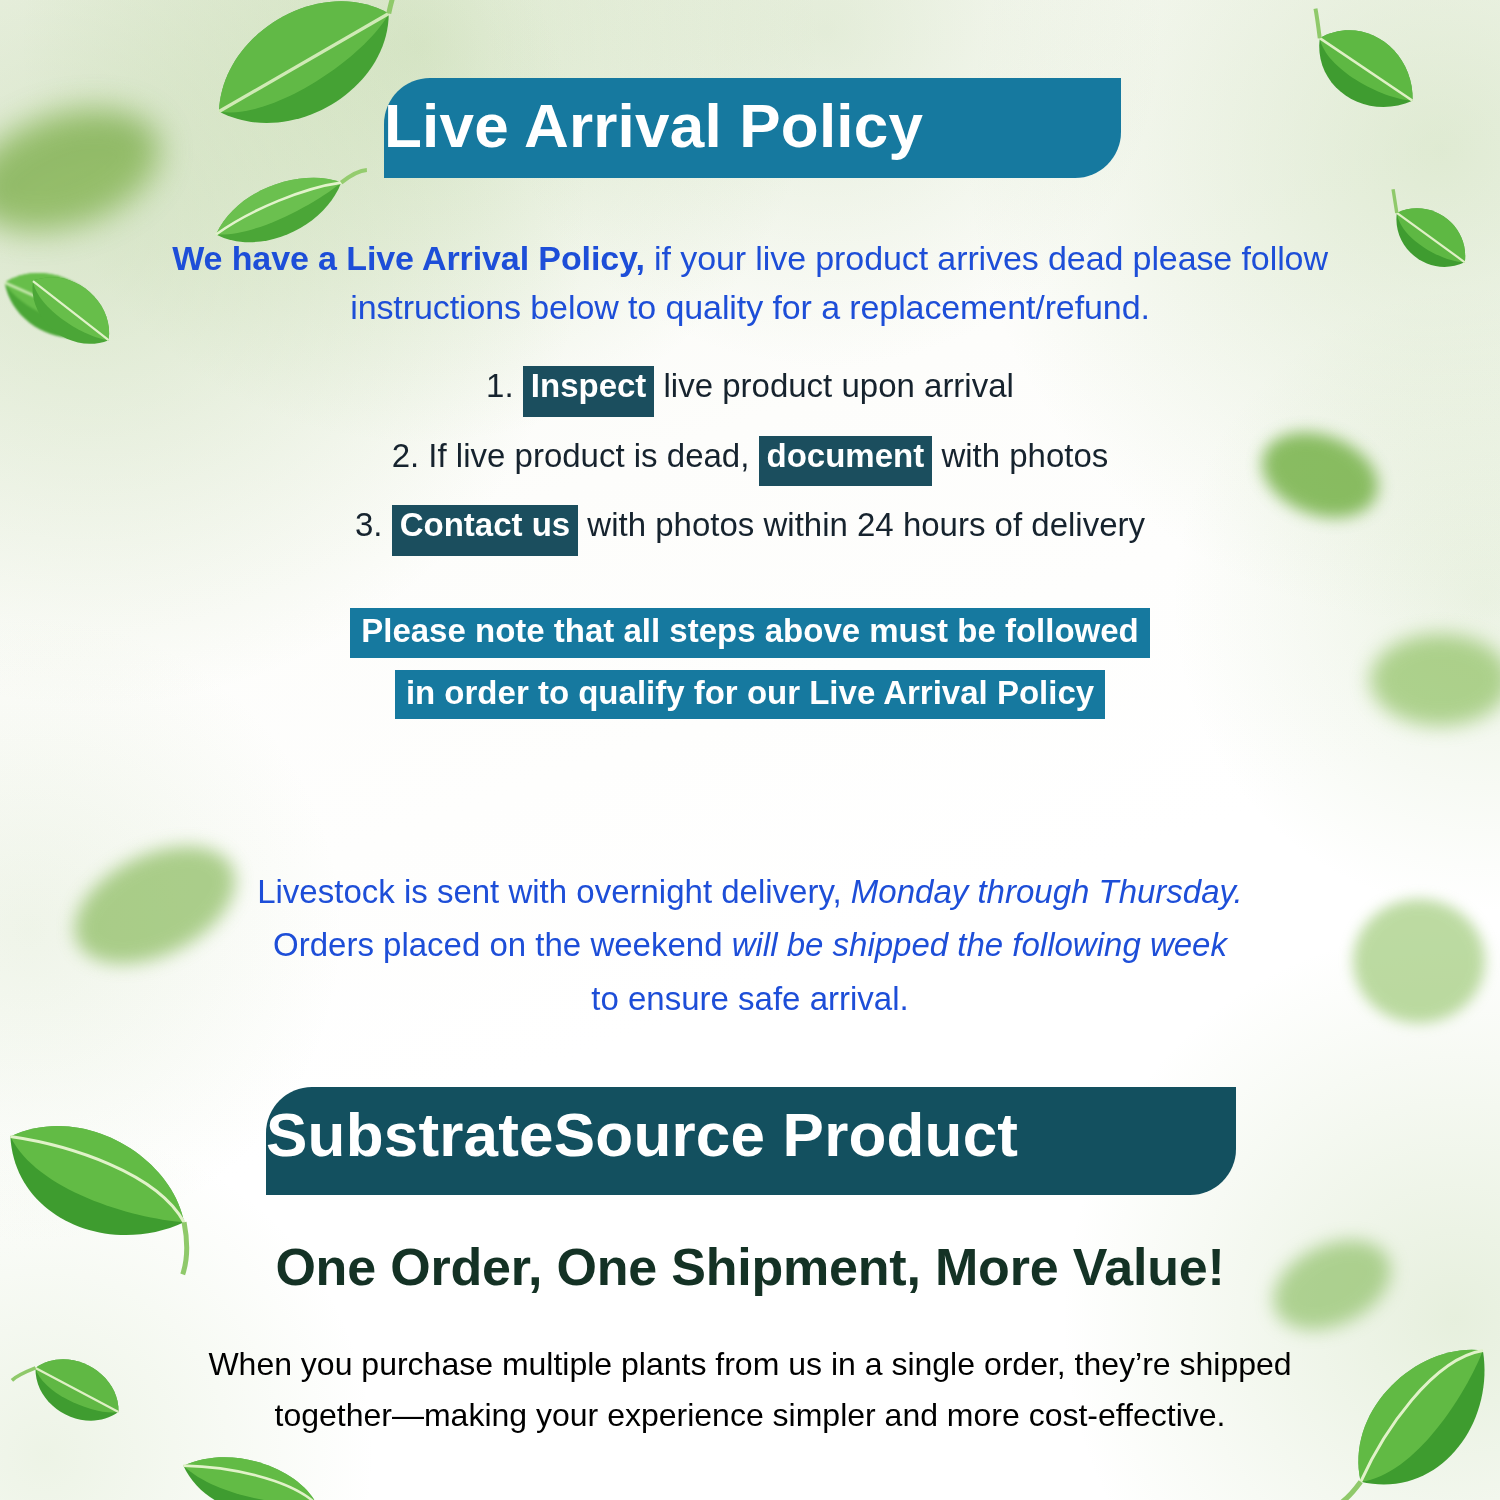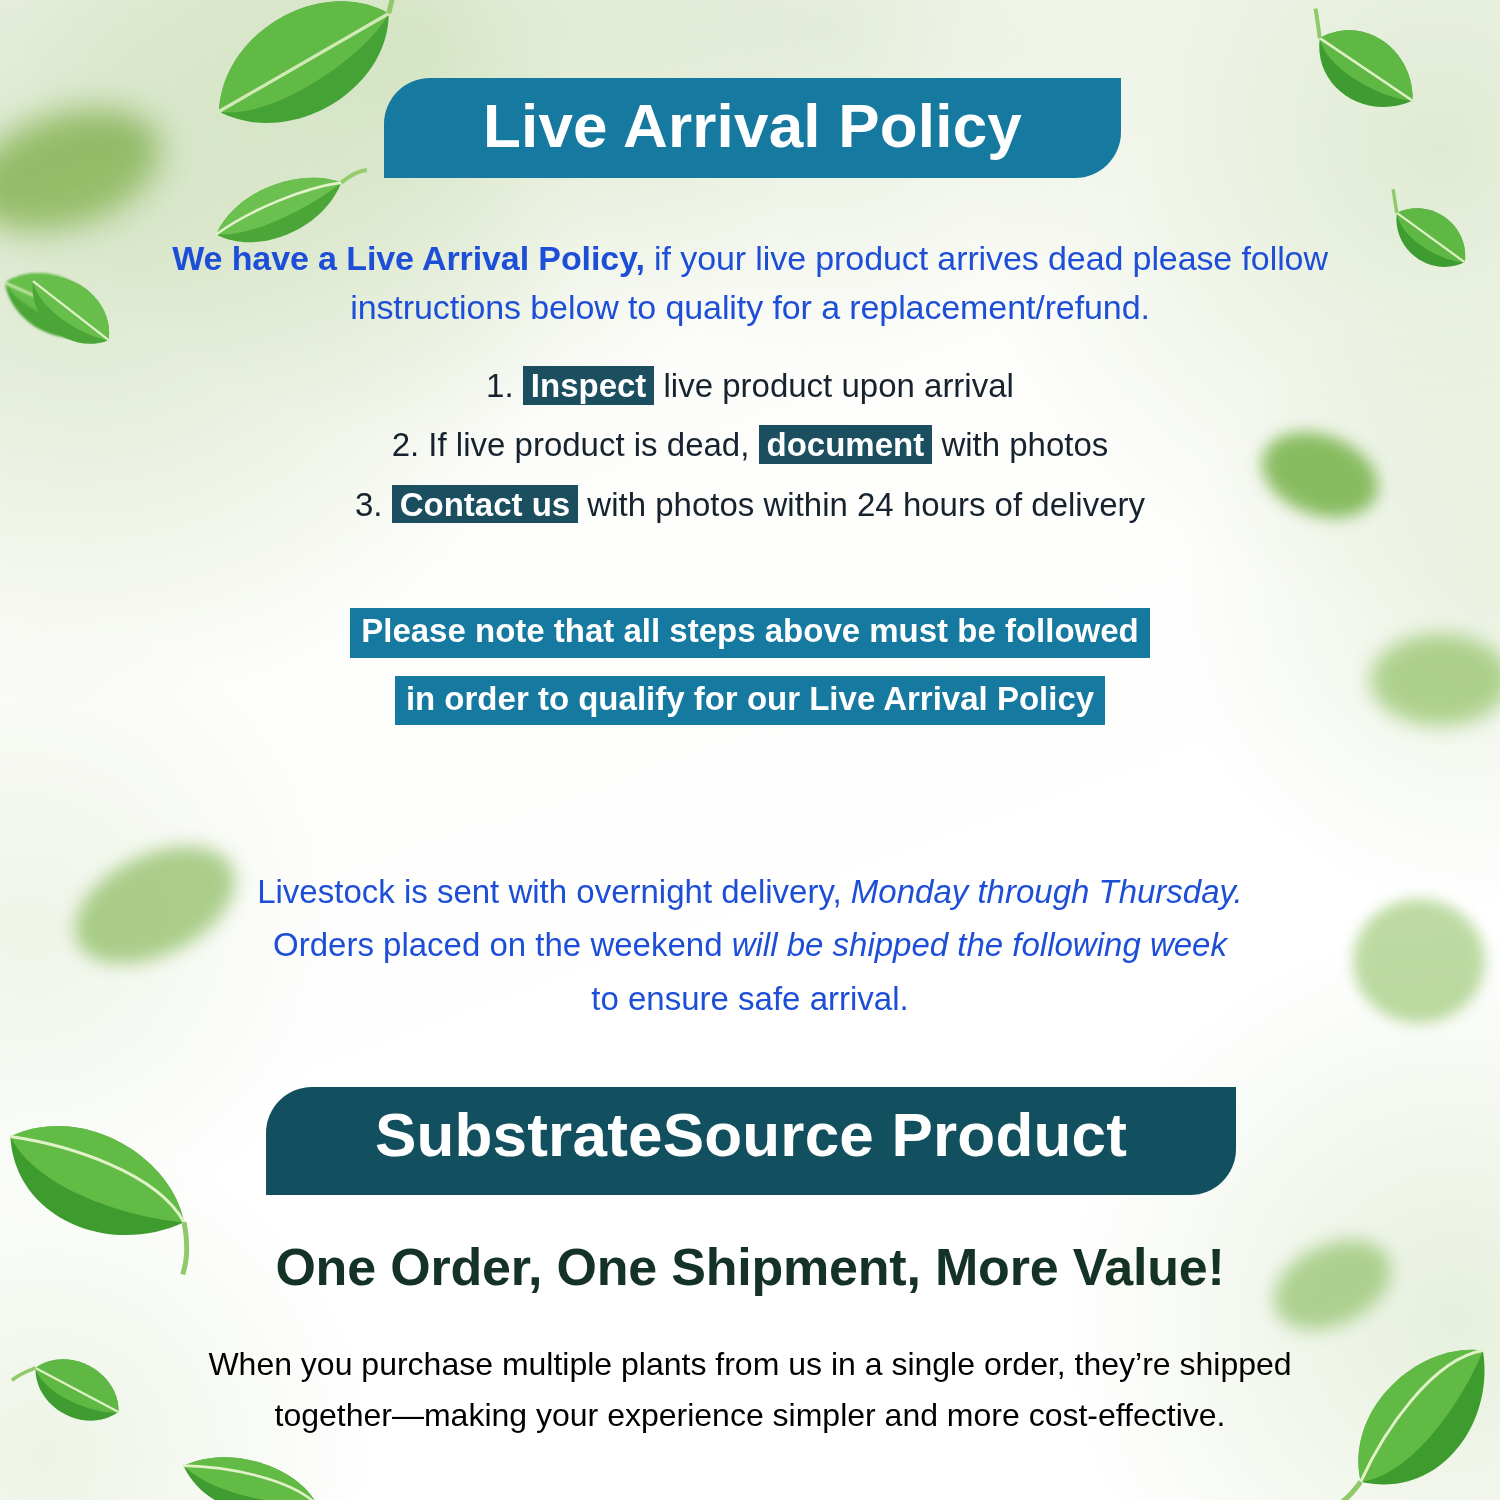--- a/index.html
+++ b/index.html
@@ -44,21 +44,21 @@
     position: absolute;
     inset: 0;
     z-index: 5;
   }
 
   
   .banner {
     position: absolute;
     display: flex;
     align-items: center;
-    justify-content: center;
+    justify-content: flex-start;
     color: #ffffff;
     font-weight: bold;
     letter-spacing: 0.2px;
     border-radius: 46px 0 46px 0;
     box-sizing: border-box;
   }
   .banner-live {
     left: 384px;
     top: 78px;
     width: 737px;
@@ -104,41 +104,41 @@
   }
   .step {
     margin-bottom: 18px;
     white-space: nowrap;
     line-height: 1.25;
   }
   .hl {
     background: #1b4e5e;
     color: #ffffff;
     font-weight: bold;
-    padding: 3px 8px 2px 8px;
+    padding: 3px 8px 14px 8px;
     display: inline-block;
     line-height: 1.02;
     vertical-align: baseline;
   }
 
   .note {
     position: absolute;
     left: 150px;
     top: 608px;
     width: 1200px;
     text-align: center;
   }
   .note-line {
     display: inline-block;
     background: #16799f;
     color: #ffffff;
     font-size: 33px;
     font-weight: bold;
     padding: 6px 11px 9px 11px;
-    margin-bottom: 18px;
+    margin-bottom: 12px;
     line-height: 1.05;
     white-space: nowrap;
   }
 
   .shipping {
     left: 150px;
     top: 832px;
     width: 1200px;
     font-size: 33px;
     line-height: 1.62;

